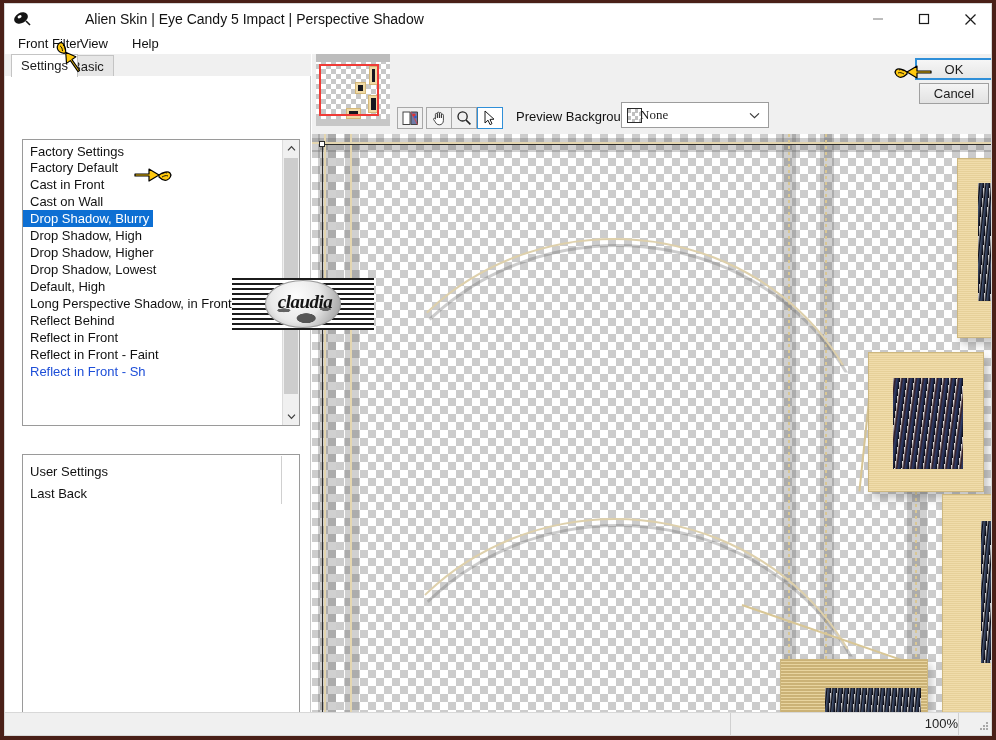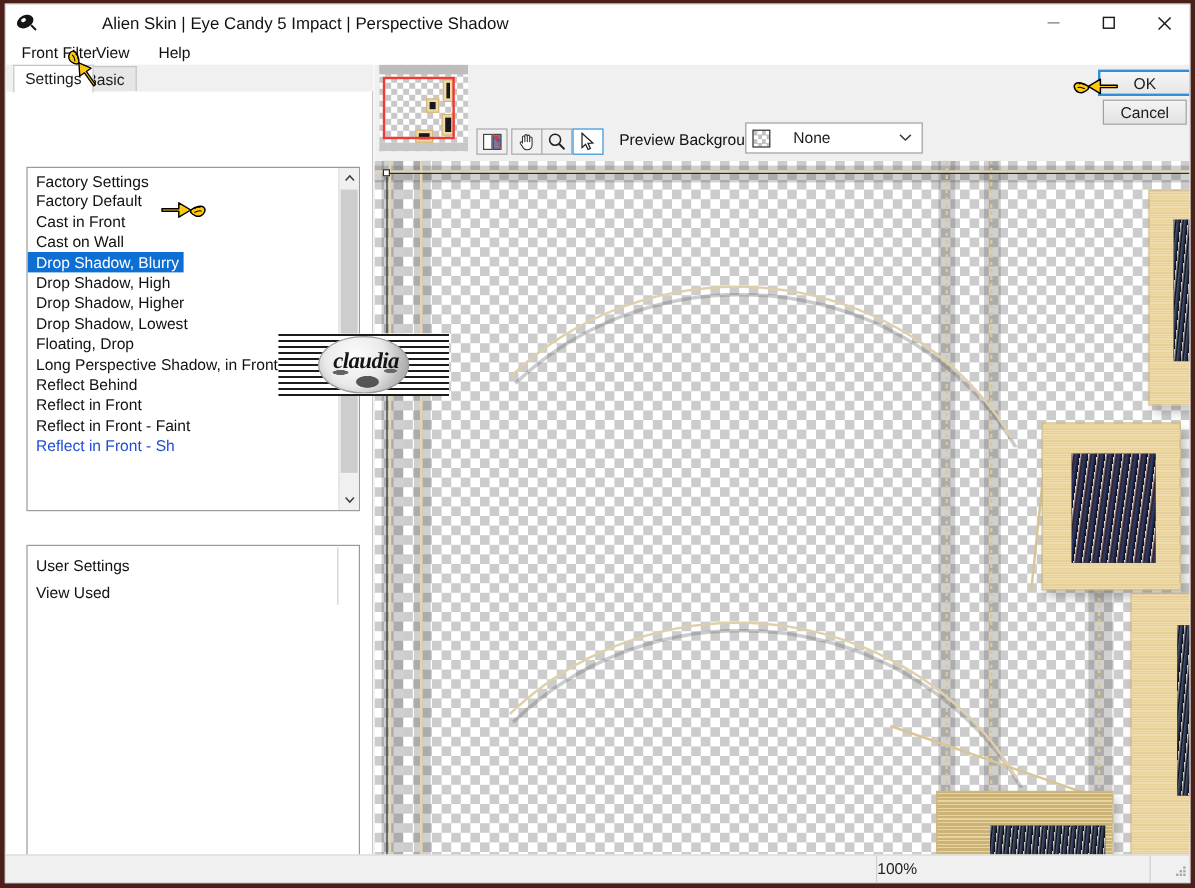--- a/index.html
+++ b/index.html
@@ -299,22 +299,23 @@
     position: absolute;
     left: 5px; top: 5px;
     width: 15px; height: 15px;
     border: 1px solid #2b2b2b;
     box-sizing: border-box;
     background:
       repeating-conic-gradient(#ffffff 0% 25%, #c0c0c0 0% 50%) 0 0 / 7px 7px;
   }
   #pbg-text {
     position: absolute;
-    left: 39px; top: 4px;
+    left: 18px; top: 4px;
     font-size: 13px;
+    font-family: Liberation Serif, serif;
   }
   #pbg-arrow {
     position: absolute;
     right: 8px; top: 6px;
     font-size: 11px;
     color: #333;
   }
 
   
   #btn-ok {
@@ -509,21 +510,21 @@
     left: 0; top: 0; bottom: 0;
     width: 726px;
     border-right: 1px solid #d0d0d0;
     box-sizing: border-box;
   }
   #status-zoom {
     position: absolute;
     left: 726px; top: 0;
     width: 228px; height: 22px;
     line-height: 22px;
-    text-align: left;
+    text-align: right;
     font-size: 13px;
     color: #222;
     border-right: 1px solid #d0d0d0;
     box-sizing: border-box;
   }
   #status-grip {
     position: absolute;
     right: 3px; bottom: 3px;
     width: 12px; height: 12px;
   }
@@ -594,21 +595,21 @@
             <div class="list-row" style="padding-top:2px;height:19px;line-height:19px;">Factory Settings</div>
             <div class="list-row">Factory Default</div>
             <div class="list-row">Cast in Front</div>
             <div class="list-row">Cast on Wall</div>
             <div class="list-row-wrap">
               <span class="list-row selected">Drop Shadow, Blurry</span>
             </div>
             <div class="list-row">Drop Shadow, High</div>
             <div class="list-row">Drop Shadow, Higher</div>
             <div class="list-row">Drop Shadow, Lowest</div>
-            <div class="list-row">Floating, Drop</div>
+            <div class="list-row">Default, High</div>
             <div class="list-row">Long Perspective Shadow, in Front</div>
             <div class="list-row">Reflect Behind</div>
             <div class="list-row">Reflect in Front</div>
             <div class="list-row">Reflect in Front - Faint</div>
             <div class="list-row" style="color:#1d4ed8;">Reflect in Front - Sh</div>
           </div>
 
           <div class="vscroll">
             <div class="vscroll-arrow up">
               <svg width="9" height="7" viewBox="0 0 9 7">
@@ -620,21 +621,21 @@
               <svg width="9" height="7" viewBox="0 0 9 7">
                   <path d="M1 1.6 L4.5 5.4 L8 1.6" fill="none" stroke="#3c3c3c" stroke-width="1.2"></path>
                 </svg>
             </div>
           </div>
         </div>
 
         <div id="user-list">
           <div class="inner">
             <div class="list-row">User Settings</div>
-            <div class="list-row" style="margin-top:5px;">View Used</div>
+            <div class="list-row" style="margin-top:5px;">Last Back</div>
           </div>
           <div id="user-divider"></div>
         </div>
 
       </div>
     </div>
 
     <div id="right-top"></div>
 
     <div id="navigator">

